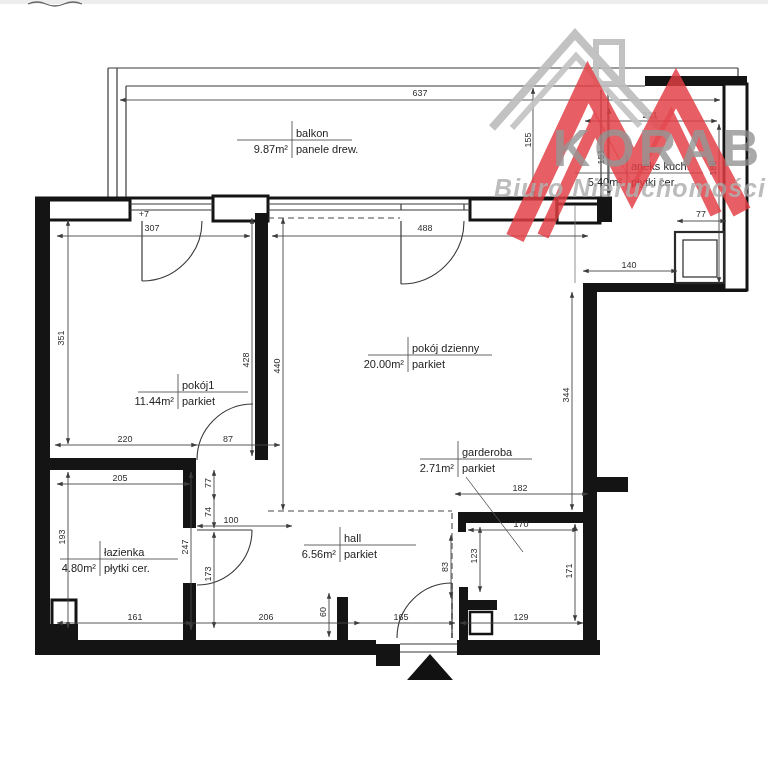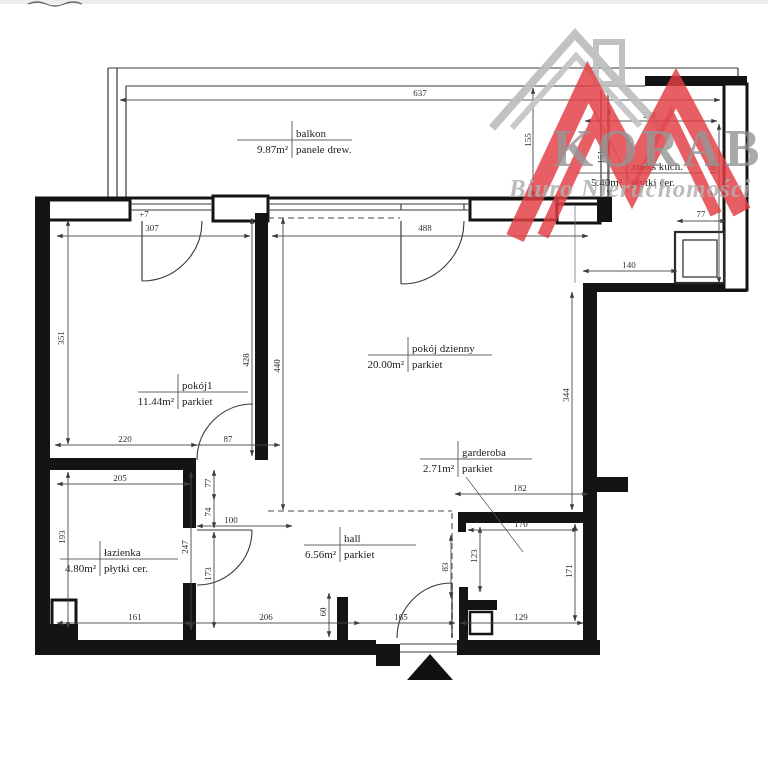--- a/index.html
+++ b/index.html
@@ -1,17 +1,17 @@
 <!DOCTYPE html>
 <html><head>
 <meta charset="utf-8">
 <style>
   html,body{margin:0;padding:0;background:#ffffff;}
   .stage{position:relative;width:768px;height:680px;background:#fff;overflow:hidden;
-         font-family:Liberation Serif, serif;}
+         font-family:Liberation Sans, sans-serif;}
   svg{display:block}
   .wall{fill:#141414;stroke:none}
   .pier{fill:#ffffff;stroke:#141414;stroke-width:3}
   .thin{stroke:#3a3a3a;stroke-width:1.2;fill:none}
   .xthin{stroke:#777;stroke-width:0.8;fill:none}
   .dash{stroke:#4a4a4a;stroke-width:1.1;fill:none;stroke-dasharray:6 4}
   .arc{stroke:#3a3a3a;stroke-width:1.1;fill:none}
   .dimline{stroke:#454545;stroke-width:0.9;fill:none}
   .dim{font-size:9px;fill:#303030}
   .rname{font-size:11px;fill:#222}

